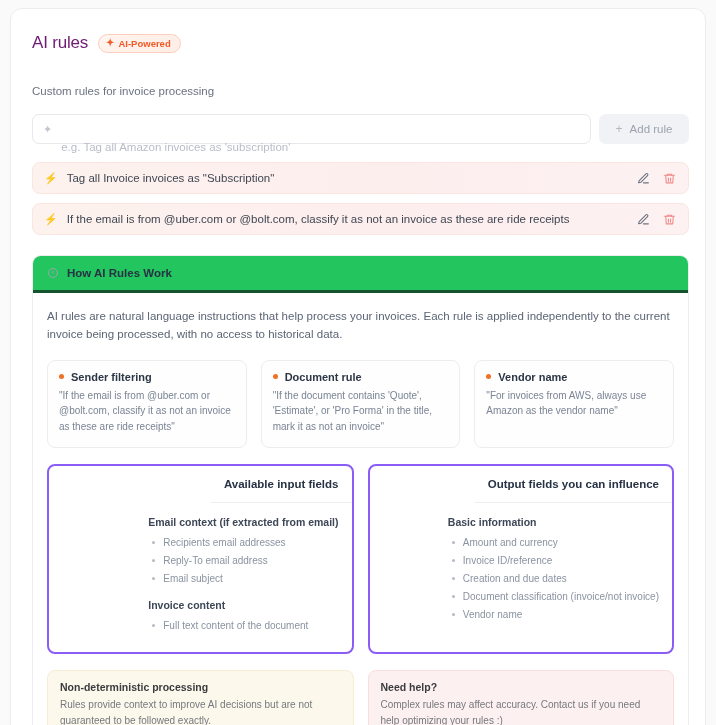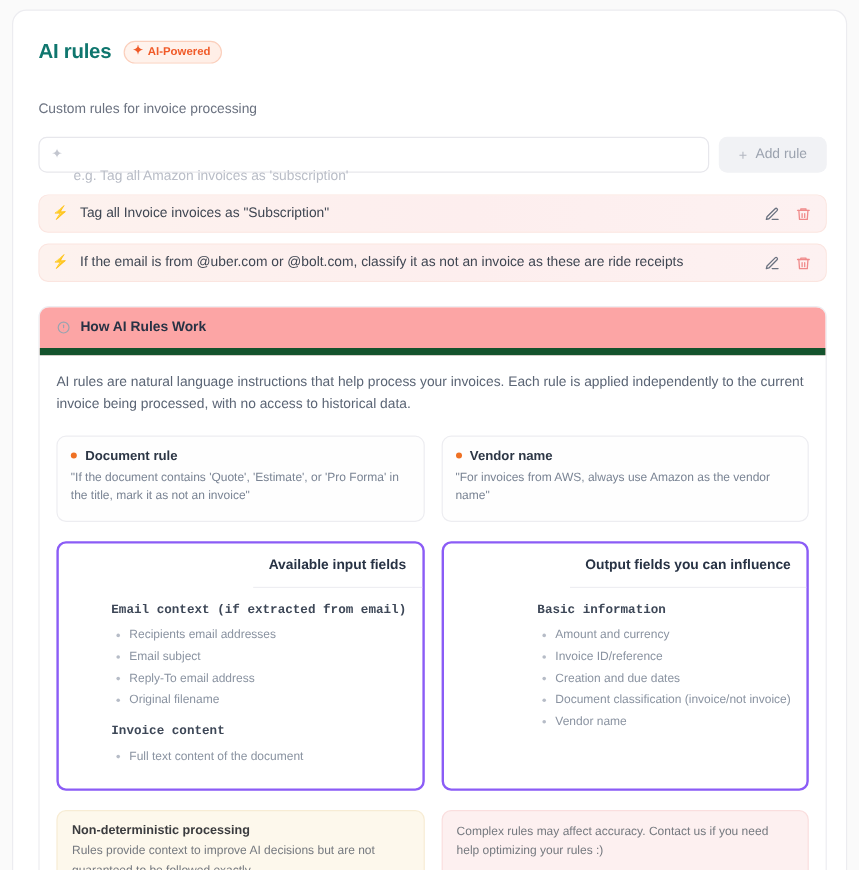--- a/index.html
+++ b/index.html
@@ -21,22 +21,22 @@
     border-radius: 12px;
     width: 696px;
     min-height: 705px;
     padding: 16px 16px 20px 16px;
   }
 
   
   .hdr-row { display: flex; align-items: center; gap: 10px; padding: 8px 0 0 5px; }
   .hdr-title {
     font-size: 17px;
-    font-weight: bold;
-    color: #0f766e;
+    font-weight: normal;
+    color: #701a75;
     letter-spacing: -0.2px;
   }
   .badge {
     display: inline-flex;
     align-items: center;
     gap: 4px;
     border: 1px solid #fbcfbc;
     background: linear-gradient(135deg,#fff4ee 0%, #ffeee6 100%);
     color: #f05a28;
     border-radius: 999px;
@@ -117,22 +117,22 @@
     border: 1px solid #ededf1;
     border-radius: 9px;
     overflow: hidden;
     background: #fff;
   }
   .how-head {
     display: flex;
     align-items: center;
     gap: 8px;
     padding: 11px 14px;
-    border-bottom: 6px solid #14532d;
-    background: #fca5a5;
+    border-bottom: 3px solid #14532d;
+    background: #22c55e;
   }
   .how-head .title { font-size: 11.5px; font-weight: bold; color: #273244; }
   .how-body { padding: 15px 14px 14px 14px; }
   .how-desc {
     font-size: 11.5px;
     color: #5b6575;
     line-height: 1.55;
     max-width: 625px;
   }
 
@@ -175,21 +175,20 @@
     font-size: 11.5px;
     font-weight: bold;
     color: #273244;
   }
   .field-body { padding: 13px 13px 16px 13px; flex: 1; }
   .group-label {
     font-size: 10.5px;
     font-weight: bold;
     color: #3d4757;
     margin-bottom: 7px;
-    font-family: Liberation Mono, monospace;
   }
   .group-label.second { margin-top: 13px; }
   ul.fieldlist { list-style: none; }
   ul.fieldlist li {
     position: relative;
     padding-left: 15px;
     font-size: 10px;
     color: #8a93a1;
     line-height: 1.5;
     margin-bottom: 3px;
@@ -291,20 +290,27 @@
         <span class="title">How AI Rules Work</span>
       </div>
 
       <div class="how-body">
         <div class="how-desc">AI rules are natural language instructions that help process your invoices. Each rule is applied independently to the current invoice being processed, with no access to historical data.</div>
 
         <div class="examples">
           <div class="ex-card">
             <div class="ex-title">
               <span class="dot"></span>
+              <span>Sender filtering</span>
+            </div>
+            <div class="ex-body">"If the email is from @uber.com or @bolt.com, classify it as not an invoice as these are ride receipts"</div>
+          </div>
+          <div class="ex-card">
+            <div class="ex-title">
+              <span class="dot"></span>
               <span>Document rule</span>
             </div>
             <div class="ex-body">"If the document contains 'Quote', 'Estimate', or 'Pro Forma' in the title, mark it as not an invoice"</div>
           </div>
           <div class="ex-card">
             <div class="ex-title">
               <span class="dot"></span>
               <span>Vendor name</span>
             </div>
             <div class="ex-body">"For invoices from AWS, always use Amazon as the vendor name"</div>
@@ -312,23 +318,22 @@
         </div>
 
         <div class="fields">
 
           <div class="field-panel">
             <div class="field-head">Available input fields</div>
             <div class="field-body">
               <div class="group-label">Email context (if extracted from email)</div>
               <ul class="fieldlist">
                 <li>Recipients email addresses</li>
+                <li>Reply-To email address</li>
                 <li>Email subject</li>
-                <li>Reply-To email address</li>
-                <li>Original filename</li>
               </ul>
               <div class="group-label second">Invoice content</div>
               <ul class="fieldlist">
                 <li>Full text content of the document</li>
               </ul>
             </div>
           </div>
 
           <div class="field-panel">
             <div class="field-head">Output fields you can influence</div>
@@ -345,20 +350,21 @@
           </div>
 
         </div>
 
         <div class="notices">
           <div class="notice warn">
             <div class="notice-title">Non-deterministic processing</div>
             <div class="notice-text">Rules provide context to improve AI decisions but are not guaranteed to be followed exactly.</div>
           </div>
           <div class="notice help">
+            <div class="notice-title">Need help?</div>
             <div class="notice-text">Complex rules may affect accuracy. Contact us if you need help optimizing your rules :)</div>
           </div>
         </div>
 
       </div>
     </div>
 
   </div>
 </div>
 

